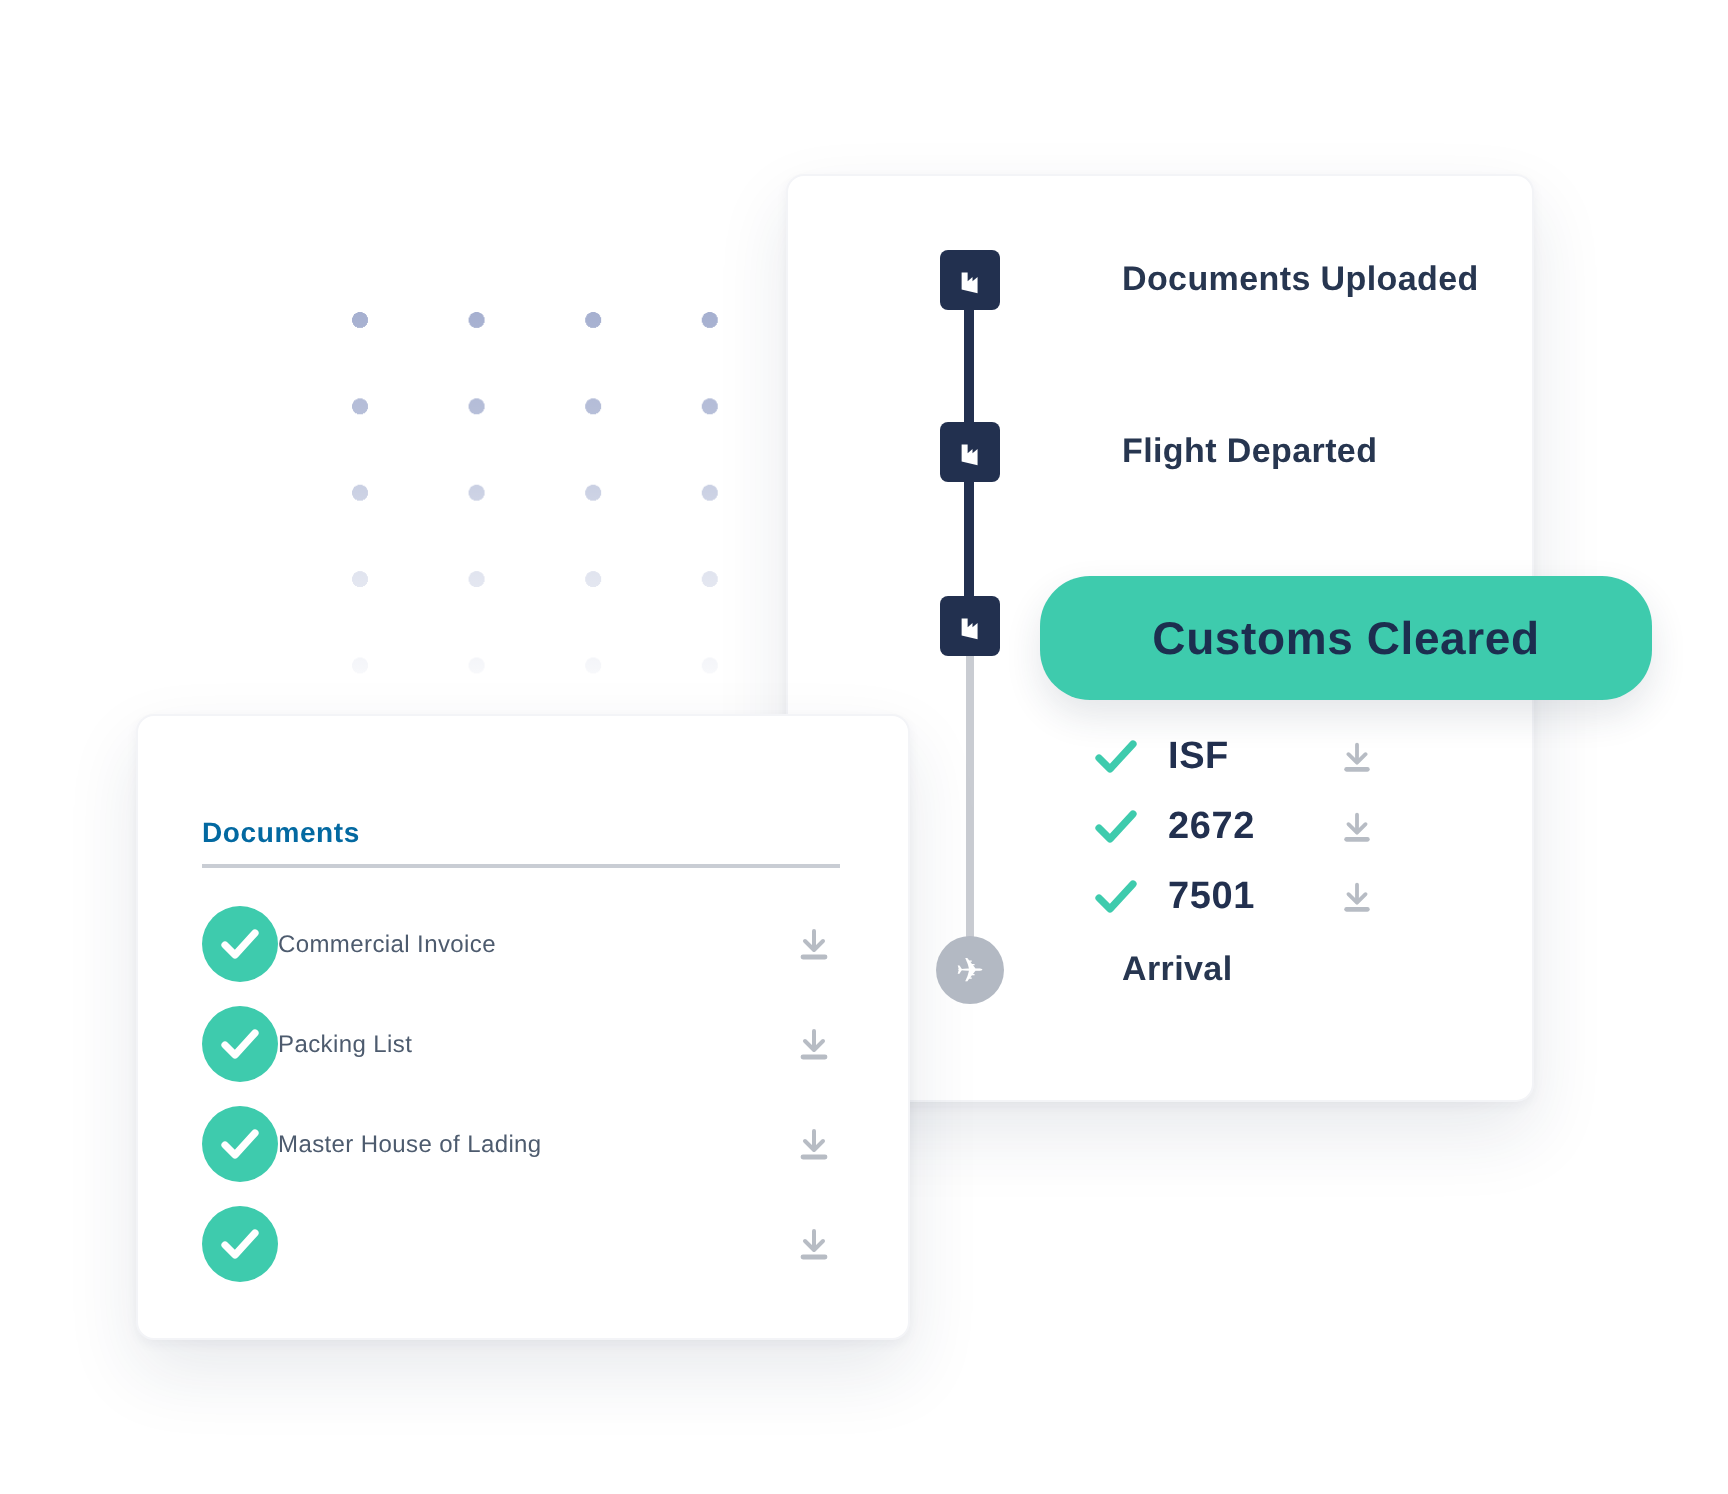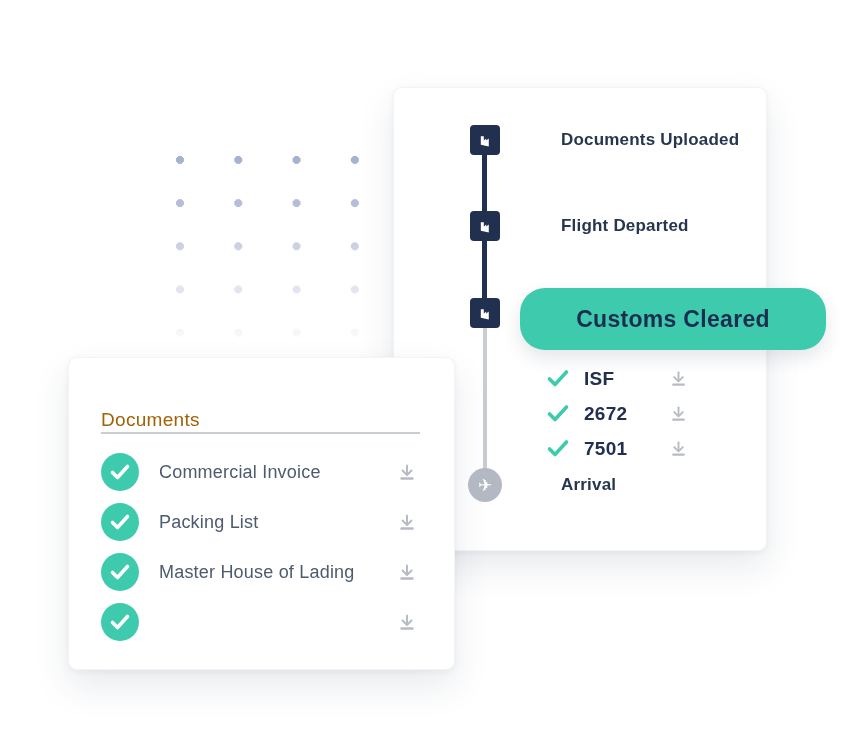--- a/index.html
+++ b/index.html
@@ -49,29 +49,29 @@
   .sub-row .check{width:24px;height:24px;flex:0 0 auto;}
   .sub-label{margin-left:14px;font-size:19px;font-weight:bold;color:#22304f;letter-spacing:.3px;}
   .arrival-circle{
     position:absolute;left:74px;top:380px;width:34px;height:34px;border-radius:50%;
     background:#b3b9c3;color:#ffffff;display:flex;align-items:center;justify-content:center;
     font-size:17px;z-index:2;
   }
   
   .doc-title{
     position:absolute;left:32px;top:46px;transform:translateY(-50%);
-    font-size:19px;font-weight:normal;color:#a16207;letter-spacing:.3px;
+    font-size:14px;font-weight:bold;color:#0369a1;letter-spacing:.3px;
   }
   .divider{position:absolute;left:32px;top:74px;width:319px;height:2px;background:#c9cdd4;}
   .doc-row{position:absolute;left:32px;transform:translateY(-50%);display:flex;align-items:center;}
   .check-circle{
     width:38px;height:38px;border-radius:50%;background:#3ecbad;flex:0 0 auto;
     display:flex;align-items:center;justify-content:center;
   }
-  .doc-label{margin-left:20px;font-size:18px;color:#4d5b6e;letter-spacing:.2px;white-space:nowrap;}
+  .doc-label{font-size:12px;color:#4d5b6e;letter-spacing:.2px;white-space:nowrap;}
   
   .download-btn{
     position:absolute;width:24px;height:24px;transform:translateY(-50%);
     display:flex;align-items:center;justify-content:center;
     background:none;border:none;padding:0;cursor:pointer;
   }
 </style>
 </head>
 <body>
 

